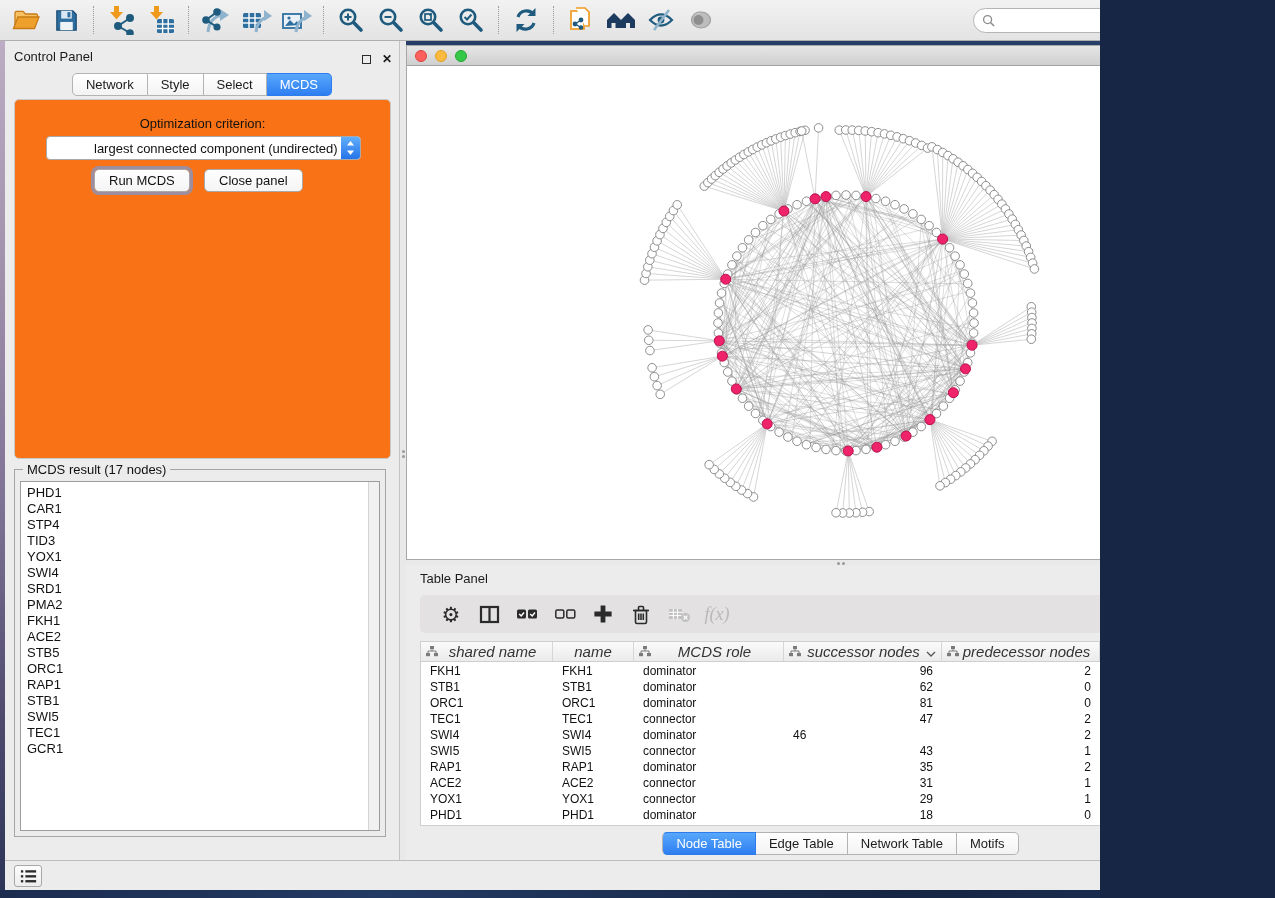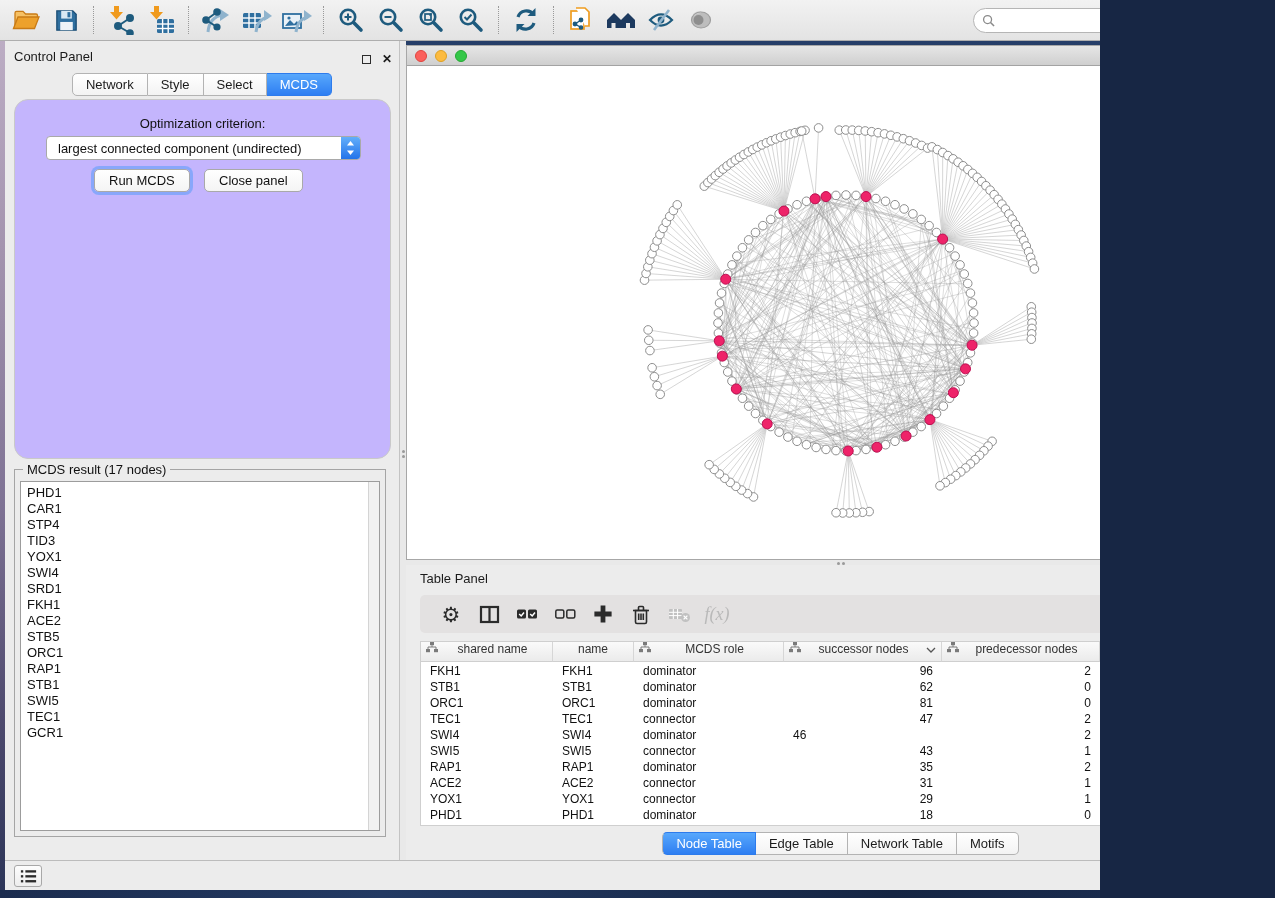--- a/index.html
+++ b/index.html
@@ -40,25 +40,25 @@
 
   .segbar { display:flex; justify-content:center; }
   .seg { font-size:13px; color:#1b1b1b; background:linear-gradient(180deg,#ffffff,#f3f3f3);
     border:1px solid #b3b3b3; border-left:none; padding:3px 13px; }
   .seg:first-child { border-left:1px solid #b3b3b3; border-radius:5px 0 0 5px; }
   .seg:last-child { border-radius:0 5px 5px 0; }
   .seg-active { background:linear-gradient(180deg,#58a8fc,#2e7ef2); color:#fff; border-color:#2d7bec; }
 
   .cp-tabs { position:absolute; left:0; top:32px; width:100%;text-align:right; }
   .cp-inner { position:absolute; left:9px; top:58px; width:377px; height:360px;
-    background:#c4b5fd; border:1px solid #c9c9c9; border-radius:14px; }
+    background:#f97316; border:1px solid #c9c9c9; border-radius:5px; }
   .opt-label { position:absolute; left:0; top:16px; width:100%; text-align:center; font-size:13px; color:#111; }
   .dropdown { position:absolute; left:31px; top:36px; width:315px; height:24px; background:#fff;
     border:1px solid #a9a9a9; border-radius:4px; display:flex; align-items:center; overflow:hidden; }
-  .dropdown .dval { flex:1; font-size:13px; color:#111; padding-left:11px; white-space:nowrap; }
+  .dropdown .dval { flex:1; font-size:13px; color:#111; padding-left:11px; white-space:nowrap;margin-left:36px; }
   .dropdown .stepper { width:19px; height:24px; background:linear-gradient(180deg,#66b1fb,#2071e9);
     display:flex; align-items:center; justify-content:center; border-radius:0 3px 3px 0; }
   .btn { background:linear-gradient(180deg,#ffffff,#f4f4f4); border:1px solid #a9a9a9; border-radius:5px;
     font-size:13px; color:#111; height:23px; padding:0 14px; font-family:"Liberation Sans",sans-serif; }
   .btn-run { position:absolute; left:79px; top:69px; box-shadow:0 0 0 3px rgba(96,158,250,.6); }
   .btn-closepanel { position:absolute; left:189px; top:69px; }
 
   .mcds-group { position:absolute; left:9px; top:428px; width:372px; height:368px;
     border:1px solid #a5a5a5; }
   .mcds-legend { position:absolute; left:8px; top:-8px; background:#ececec; padding:0 4px;
@@ -98,21 +98,21 @@
     background:#e3e1e1; border-radius:5px; display:flex; align-items:center; padding-left:12px; gap:0; }
   .ttb { width:38px; height:32px; display:flex; align-items:center; justify-content:center; }
   .gear-glyph { font-size:21px; color:#2b2b2b; line-height:21px; }
   .fx { font-family:"Liberation Serif", serif; font-style:italic; font-size:18px; color:#b9b9b9; }
 
   .tbl { position:absolute; left:14px; top:76px; width:841px; height:185px; background:#fff;
     border:1px solid #cfcfcf; }
   .thead { position:absolute; left:0; top:0; height:20px; display:flex; }
   .th { height:20px; background:linear-gradient(180deg,#fafafa,#ebebeb);
     border-right:1px solid #d6d6d6; border-bottom:1px solid #cfcfcf;
-    display:flex; align-items:flex-start; font-size:12px; color:#333; padding:0 5px; }
+    display:flex; align-items:center; font-size:15px; color:#333; padding:0 5px;font-style:italic; }
   .th .th-label { flex:1; text-align:center; }
   .tree-ico { display:flex; align-items:center; }
   .tbody { position:absolute; left:0; top:21px; }
   .tr { display:flex; height:16px; }
   .td { font-size:12px; color:#111; height:16px; line-height:16px; padding:0 9px;
     white-space:nowrap; overflow:hidden; }
   .vscroll { position:absolute; right:1px; top:21px; bottom:1px; width:11px; background:#f4f4f4;
     border-left:1px solid #e0e0e0; }
   .vthumb { position:absolute; left:1px; top:3px; width:8px; height:118px; background:#b7b7b7; border-radius:4px; }
   .tp-tabs { position:absolute; left:0; top:267px; width:100%; }
@@ -336,20 +336,21 @@
       <span class="mcds-legend">MCDS result (17 nodes)</span>
       <div class="mcds-list li-pad">
         <div class="mcds-scroll"></div>
       <div class="li-item">PHD1</div>
           <div class="li-item">CAR1</div>
           <div class="li-item">STP4</div>
           <div class="li-item">TID3</div>
           <div class="li-item">YOX1</div>
           <div class="li-item">SWI4</div>
           <div class="li-item">SRD1</div>
+          <div class="li-item">PMA2</div>
           <div class="li-item">FKH1</div>
           <div class="li-item">ACE2</div>
           <div class="li-item">STB5</div>
           <div class="li-item">ORC1</div>
           <div class="li-item">RAP1</div>
           <div class="li-item">STB1</div>
           <div class="li-item">SWI5</div>
           <div class="li-item">TEC1</div>
           <div class="li-item">GCR1</div>
         </div>

